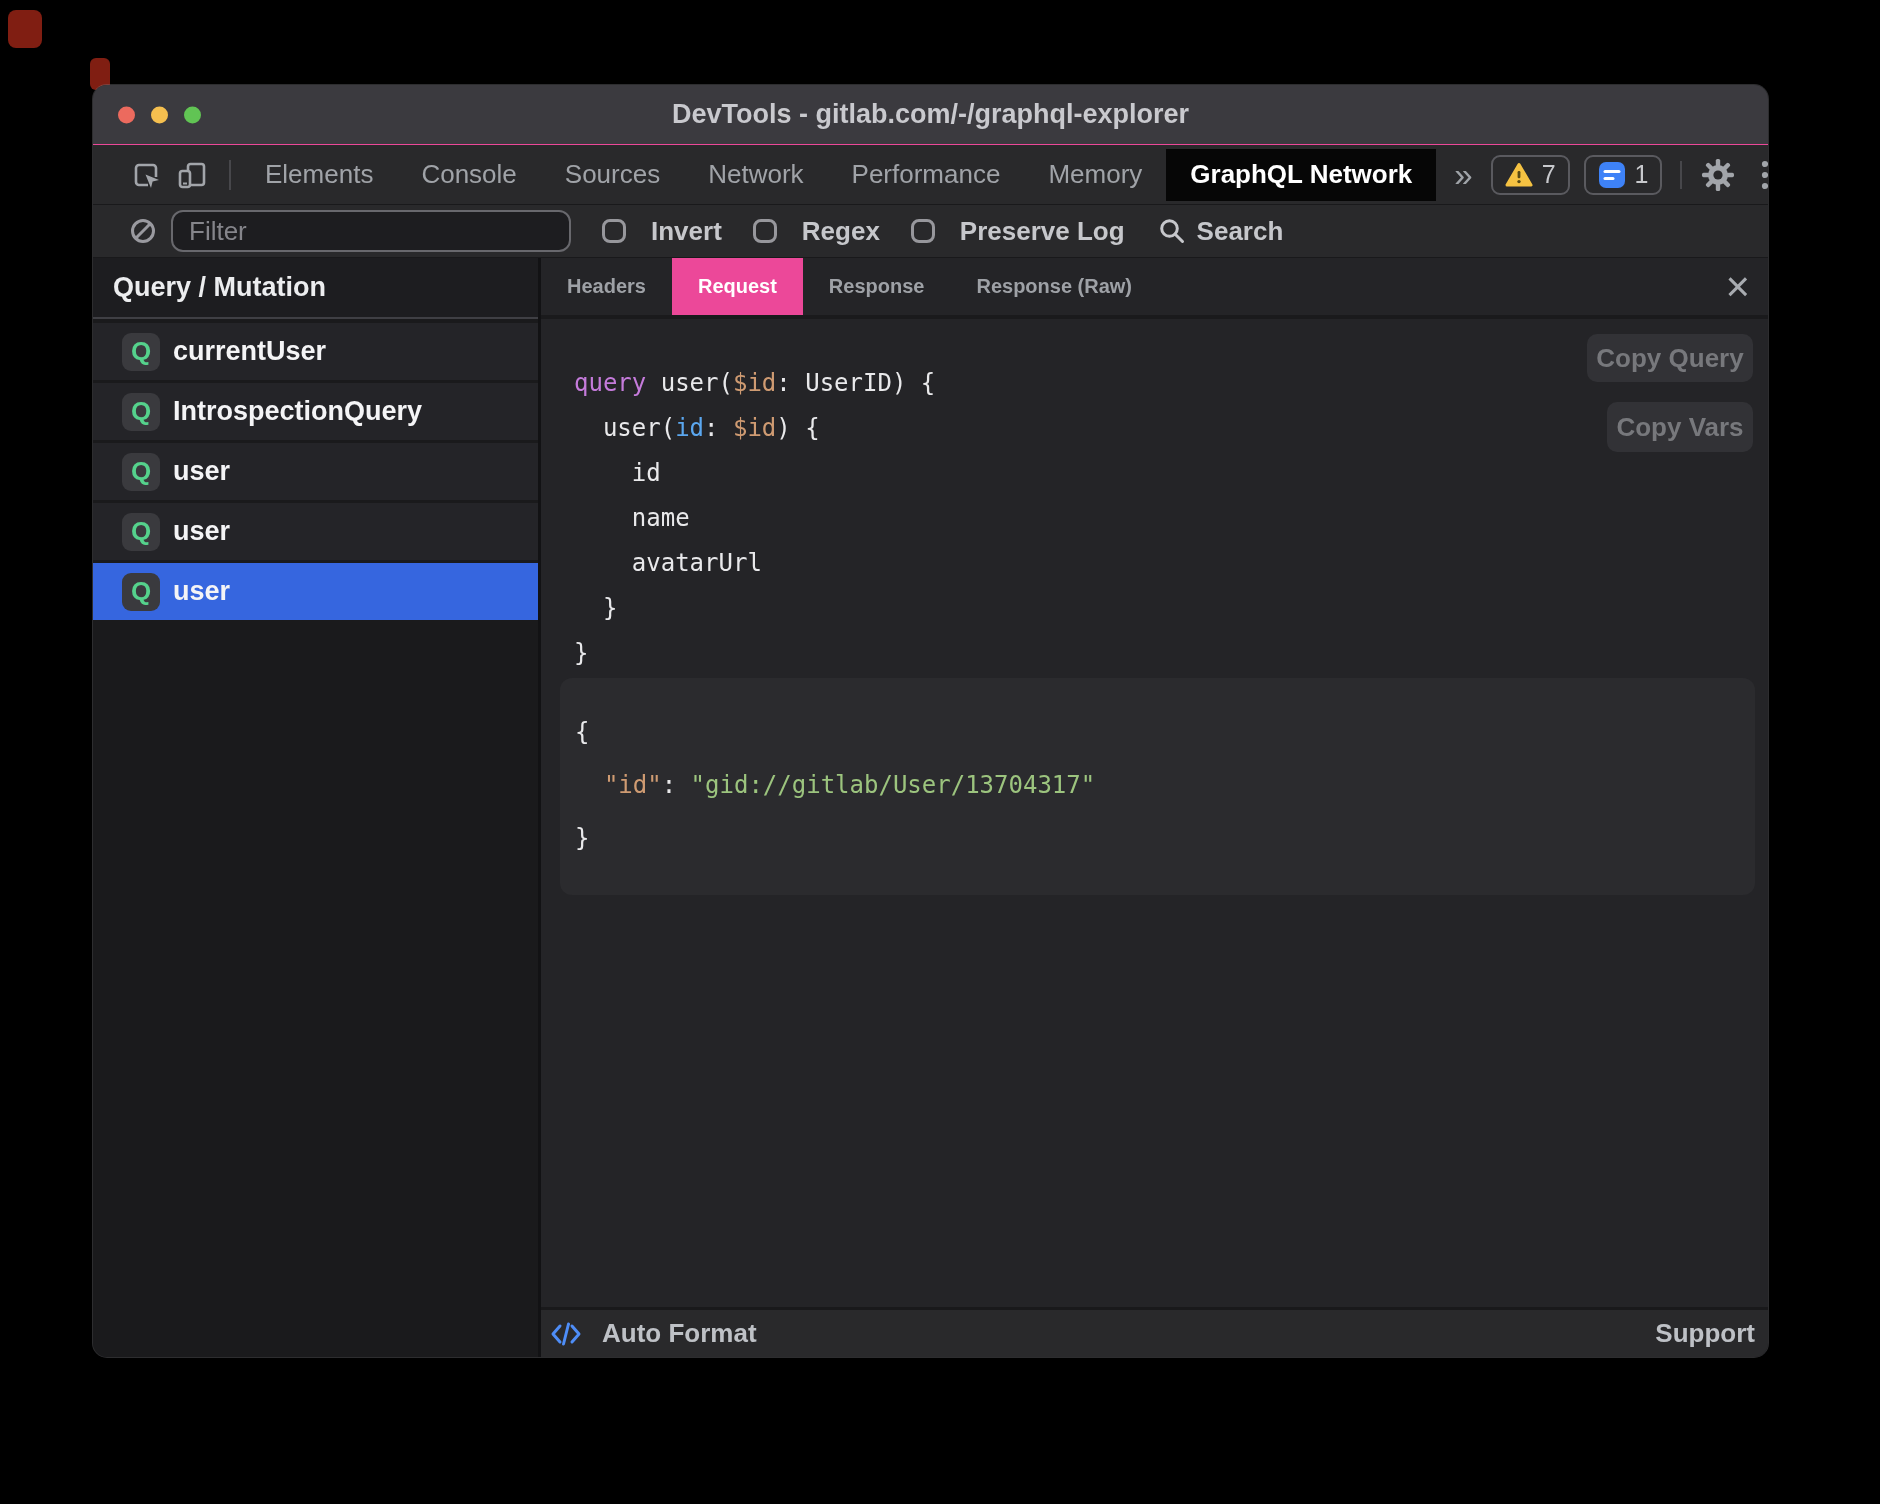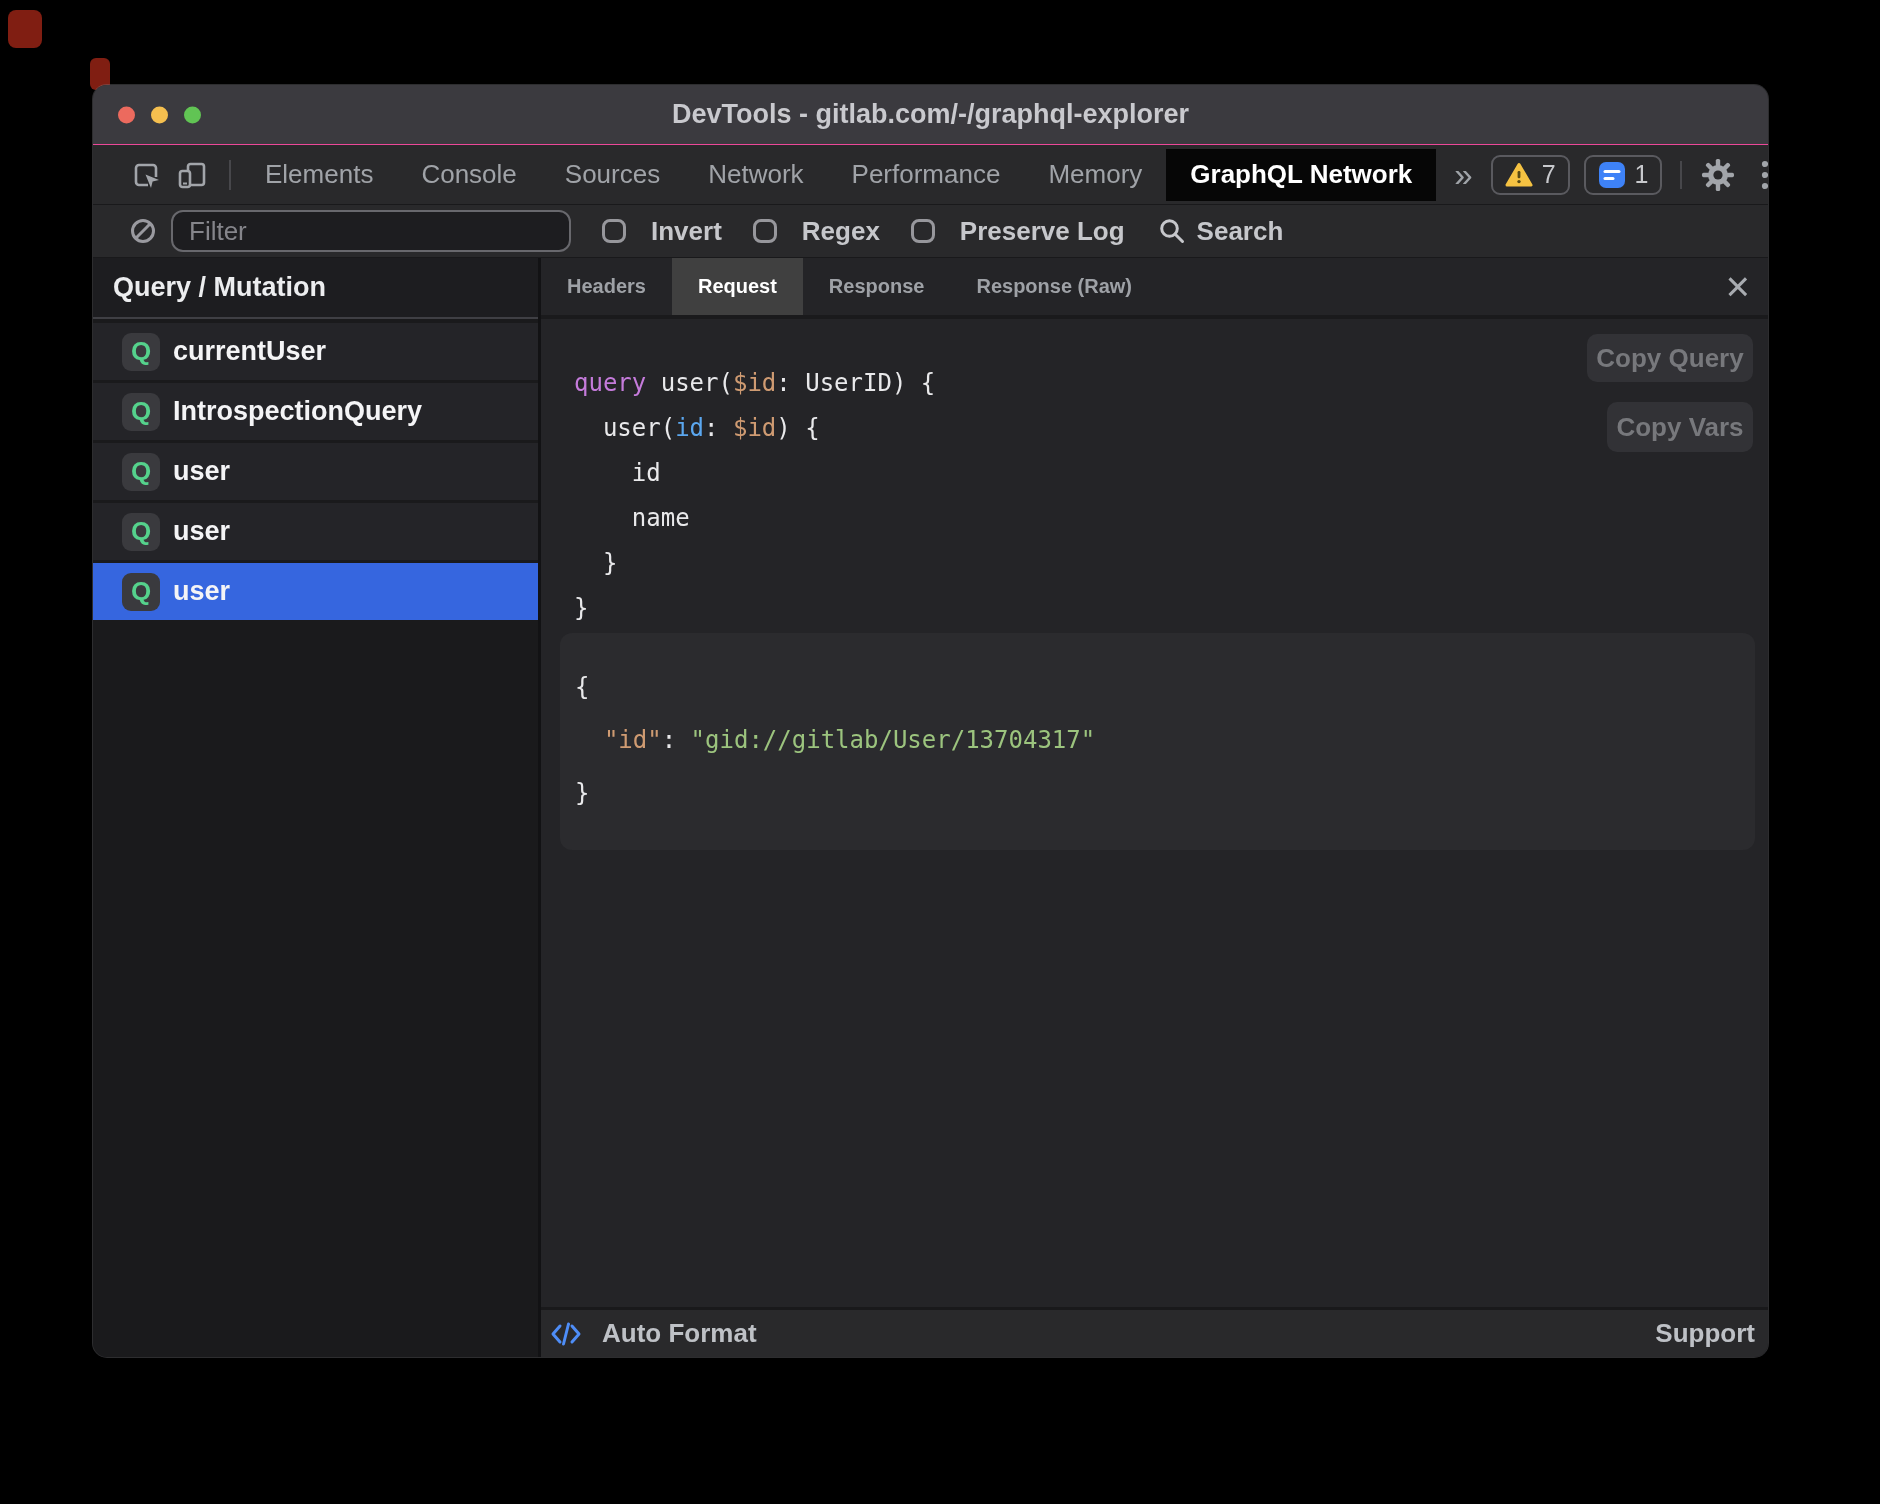--- a/index.html
+++ b/index.html
@@ -74,21 +74,21 @@
             color:var(--q-green,#55D28C); display:flex; align-items:center; justify-content:center;
             font-size:26px; font-weight:700; }
 
   .vdivider { width:3px; flex:none; background:#121214; }
 
   .detail { flex:1; min-width:0; display:flex; flex-direction:column; background:#242427; }
   .detail-tabs { flex:none; height:61px; display:flex; align-items:stretch;
                  border-bottom:4px solid #1A1A1C; }
   .dtab { padding:0 26px; display:flex; align-items:center; font-size:20px; font-weight:700;
           color:#9EA1A6; white-space:nowrap; }
-  .dtab.selected { background:#404040; color:#FFFFFF; }
+  .dtab.selected { background:#ec4899; color:#FFFFFF; }
   .close-btn { margin-left:auto; margin-right:18px; align-self:center; color:#A8ABB0;
                font-size:42px; line-height:1; font-weight:400; }
 
   .request-area { flex:1; position:relative; min-height:0; overflow:hidden;
                   padding:42px 0 0 33px; }
   .code-line { font-family:"DejaVu Sans Mono", monospace; font-size:24px; line-height:45px;
                white-space:pre; color:#E9E9EB; }
   .code-line .plain  { color:#E9E9EB; }
   .code-line .purple { color:var(--syn-purple,#C57BDB); }
   .code-line .orange { color:var(--syn-orange,#CF9B72); }
@@ -275,20 +275,21 @@
           <div class="close-btn">×</div>
         </div>
 
         <div class="request-area">
 
           <div>
             <div class="code-line"><span class="purple">query</span><span class="plain"> user(</span><span class="orange">$id</span><span class="plain">: UserID) {</span></div>
             <div class="code-line"><span class="plain">  user(</span><span class="blue">id</span><span class="plain">: </span><span class="orange">$id</span><span class="plain">) {</span></div>
             <div class="code-line"><span class="plain">    id</span></div>
             <div class="code-line"><span class="plain">    name</span></div>
+            <div class="code-line"><span class="plain">    avatarUrl</span></div>
             <div class="code-line"><span class="plain">  }</span></div>
             <div class="code-line"><span class="plain">}</span></div>
           </div>
 
           <div class="vars-box">
             <div class="code-line"><span class="plain">{</span></div>
             <div class="code-line"><span class="plain">  </span><span class="orange">"id"</span><span class="plain">: </span><span class="green">"gid://gitlab/User/13704317"</span></div>
             <div class="code-line"><span class="plain">}</span></div>
           </div>
 

